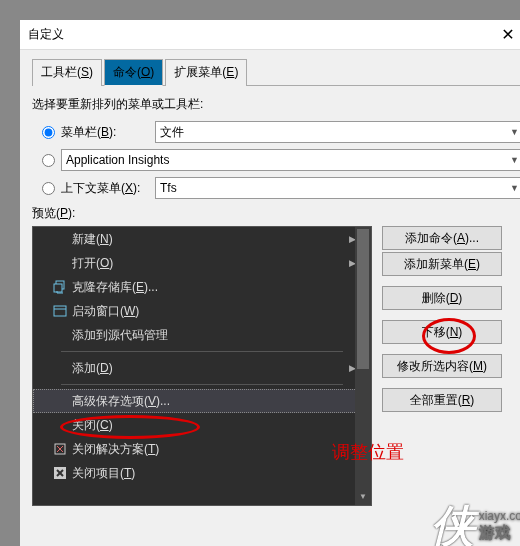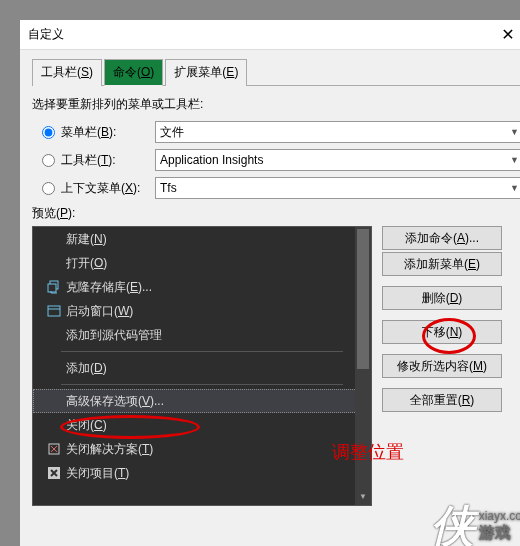--- a/index.html
+++ b/index.html
@@ -4,34 +4,34 @@
 <style>
 * { box-sizing: border-box; margin: 0; padding: 0; font-family: "Microsoft YaHei", "SimSun", sans-serif; font-size: 12px; }
 body { background: #888; width: 520px; height: 546px; overflow: hidden; }
 .dialog { background: #f0f0f0; width: 516px; height: 540px; margin: 20px; position: relative; }
 .titlebar { height: 30px; display: flex; align-items: center; padding: 0 8px; background: #fff; border-bottom: 1px solid #ddd; }
 .titlebar .title { flex: 1; }
 .titlebar .close { width: 40px; height: 28px; text-align: center; line-height: 28px; font-size: 16px; }
 .body { padding: 8px 12px; }
 .tabs { display: flex; border-bottom: 1px solid #aaa; margin-bottom: 10px; }
 .tab { padding: 4px 8px; border: 1px solid #aaa; border-bottom: none; background: #f0f0f0; margin-right: 2px; cursor: pointer; position: relative; top: 1px; }
-.tab.active { background: #15803d; border-bottom: 1px solid #f0f0f0; }
+.tab.active { background: #0369a1; border-bottom: 1px solid #f0f0f0; }
 .tab .u { text-decoration: underline; }
 .section-label { margin-bottom: 8px; }
 .radio-row { display: flex; align-items: center; margin-bottom: 6px; padding-left: 10px; }
 .radio-row input[type=radio] { margin-right: 6px; }
 .radio-row label { width: 94px; }
 .radio-row label .u { text-decoration: underline; }
 .combo { flex: 1; height: 22px; border: 1px solid #999; background: #fff; padding: 0 4px; display: flex; align-items: center; justify-content: space-between; }
 .combo .arrow { font-size: 9px; color: #555; }
 .preview-label { margin: 6px 0 4px 0; }
 .preview-label .u { text-decoration: underline; }
 .preview-area { display: flex; gap: 10px; }
 .menulist { width: 340px; height: 280px; background: #2d2d2d; color: #ddd; border: 1px solid #555; overflow: hidden; position: relative; }
-.menulist .item { display: flex; align-items: center; height: 24px; padding: 0 9px; }
+.menulist .item { display: flex; align-items: center; height: 24px; padding: 0 15px; }
 .menulist .item.selected { background: #3f3f46; outline: 1px dotted #888; outline-offset: -1px; }
 .menulist .icon { width: 24px; display: inline-flex; justify-content: center; align-items: center; }
 .menulist .txt { flex: 1; }
 .menulist .txt .u { text-decoration: underline; }
 .menulist .chev { font-size: 9px; color: #aaa; }
 .menulist .sep { height: 1px; background: #555; margin: 4px 28px 4px 28px; }
 .menulist .scrollbar { position: absolute; right: 0; top: 0; width: 16px; height: 100%; background: #3e3e3e; }
 .menulist .scrollbar .thumb { position: absolute; width: 12px; left: 2px; top: 2px; height: 140px; background: #686868; }
 .menulist .scrollbar .arrbtn { position: absolute; width: 16px; height: 16px; left: 0; text-align: center; color: #aaa; font-size: 8px; line-height: 16px; }
 .buttons { display: flex; flex-direction: column; gap: 2px; width: 120px; }
@@ -67,21 +67,20 @@
     <div class="radio-row">
       <input type="radio" name="r" checked="" style="">
       <label><span>菜单栏(</span><span class="u">B</span><span>):</span></label>
       <div class="combo">
           <span>文件</span>
           <span class="arrow">▼</span>
         </div>
     </div>
     <div class="radio-row">
       <input type="radio" name="r" style="">
-      <label><span>工具栏(</span><span class="u">T</span><span>):</span></label>
       <div class="combo">
           <span>Application Insights</span>
           <span class="arrow">▼</span>
         </div>
     </div>
     <div class="radio-row">
       <input type="radio" name="r" style="">
       <label><span>上下文菜单(</span><span class="u">X</span><span>):</span></label>
       <div class="combo">
           <span>Tfs</span>

